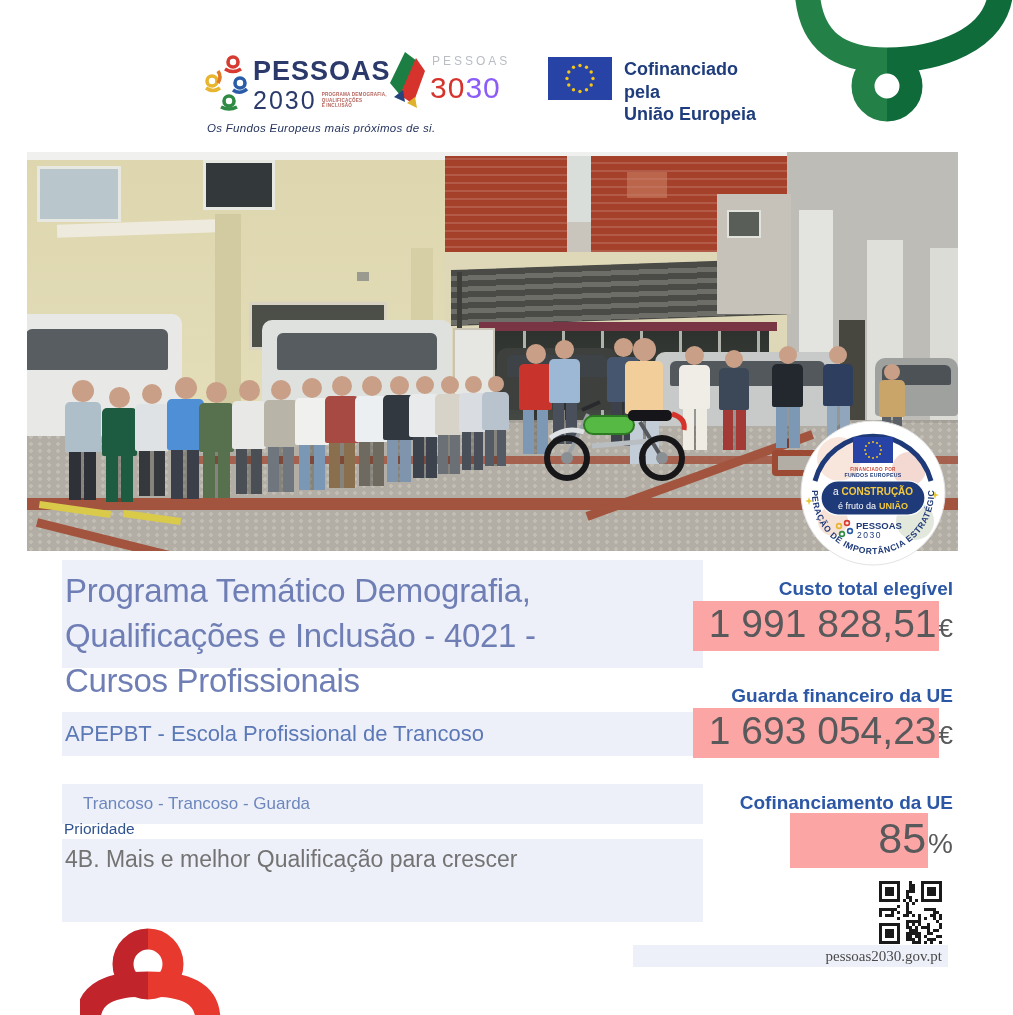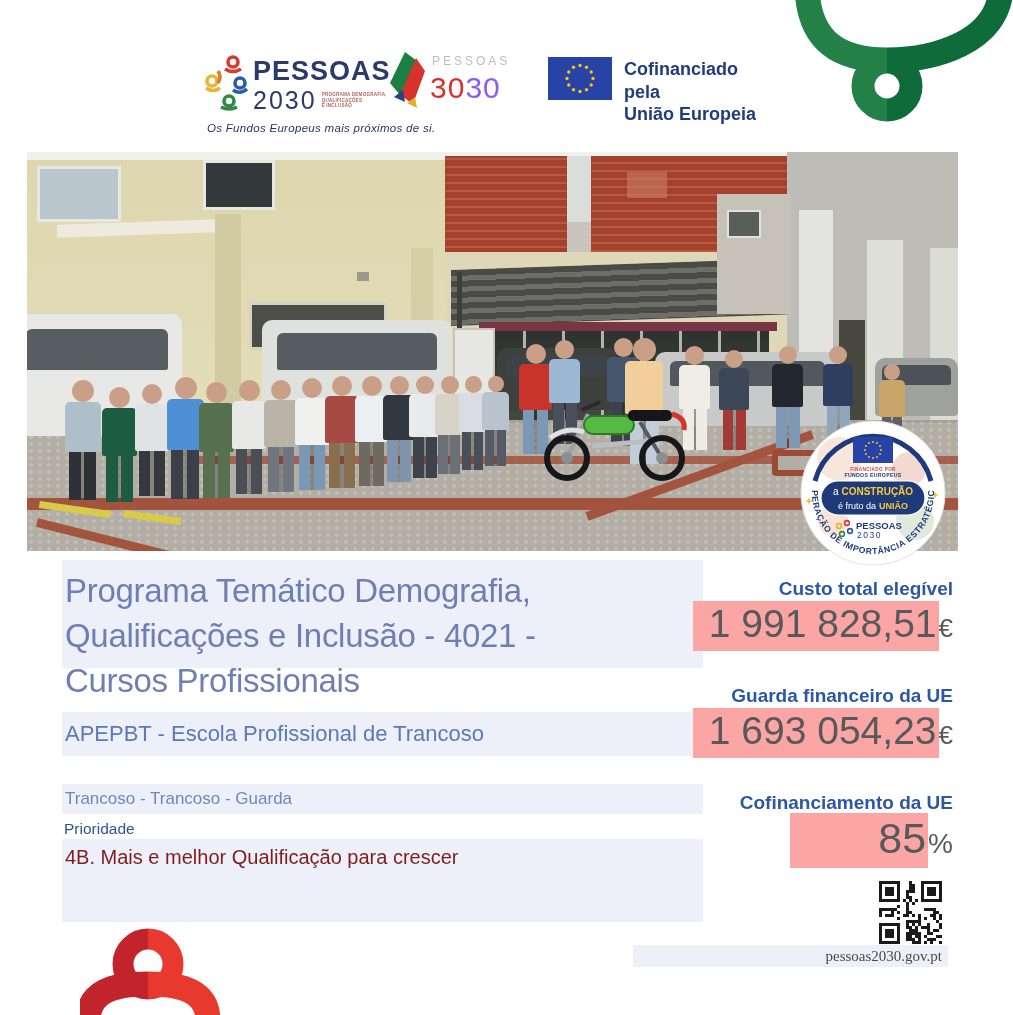--- a/index.html
+++ b/index.html
@@ -37,21 +37,21 @@
   .person .head{position:absolute;border-radius:50%;}
   .person .torso{position:absolute;border-radius:5px 5px 2px 2px;}
   .person .legs{position:absolute;}
 
   
   .lav{background:#edf0f9;}
   .title-line{font-size:33px;line-height:45px;color:#6f7fb5;font-weight:500;letter-spacing:-.3px;}
   .org-text{font-size:22px;color:#5c79b7;font-weight:500;}
   .loc-text{font-size:17px;color:#6d87bd;font-weight:500;}
   .prio-label{font-size:15.5px;color:#2f5390;font-weight:500;}
-  .prio-value{font-size:20px;color:#7f1d1d;}
+  .prio-value{font-size:23px;color:#737373;}
   .fin-label{font-size:19px;font-weight:bold;color:#2b57a5;text-align:right;}
   .fin-row{text-align:right;color:#58595b;}
   .fin-value{background:#fca5a5;padding:1px 2px 6px 16px;}
   .fin-num{font-size:39px;}
   .fin-num-big{font-size:43px;}
   .fin-suffix{font-size:26px;}
   .site-strip{line-height:22px;text-align:right;font-size:15px;color:#4a4a4a;padding-right:6px;box-sizing:border-box;}
 </style>
 </head>
 <body>
@@ -411,21 +411,21 @@
   <div class="abs lav" style="left:62px;top:560px;width:641px;height:108px;padding:8px 0 0 3px;box-sizing:border-box;">
     <div class="title-line">Programa Temático Demografia,</div>
     <div class="title-line">Qualificações e Inclusão - 4021 -</div>
     <div class="title-line">Cursos Profissionais</div>
   </div>
 
   <div class="abs lav" style="left:62px;top:712px;width:641px;height:44px;display:flex;align-items:center;padding-left:3px;box-sizing:border-box;">
     <span class="org-text">APEPBT - Escola Profissional de Trancoso</span>
   </div>
 
-  <div class="abs lav" style="left:62px;top:784px;width:641px;height:30px;display:flex;align-items:center;padding-left:3px;box-sizing:border-box;">
+  <div class="abs lav" style="left:62px;top:784px;width:641px;height:40px;display:flex;align-items:center;padding-left:21px;box-sizing:border-box;">
     <span class="loc-text">Trancoso - Trancoso - Guarda</span>
   </div>
 
   <div class="abs prio-label" style="left:64px;top:820px;">Prioridade</div>
   <div class="abs lav" style="left:62px;top:839px;width:641px;height:83px;padding:7px 0 0 3px;box-sizing:border-box;">
     <span class="prio-value">4B. Mais e melhor Qualificação para crescer</span>
   </div>
 
   <div class="abs fin-label" style="left:653px;top:578px;width:300px;">Custo total elegível</div>
   <div class="abs fin-row" style="left:653px;top:602px;width:300px;">

